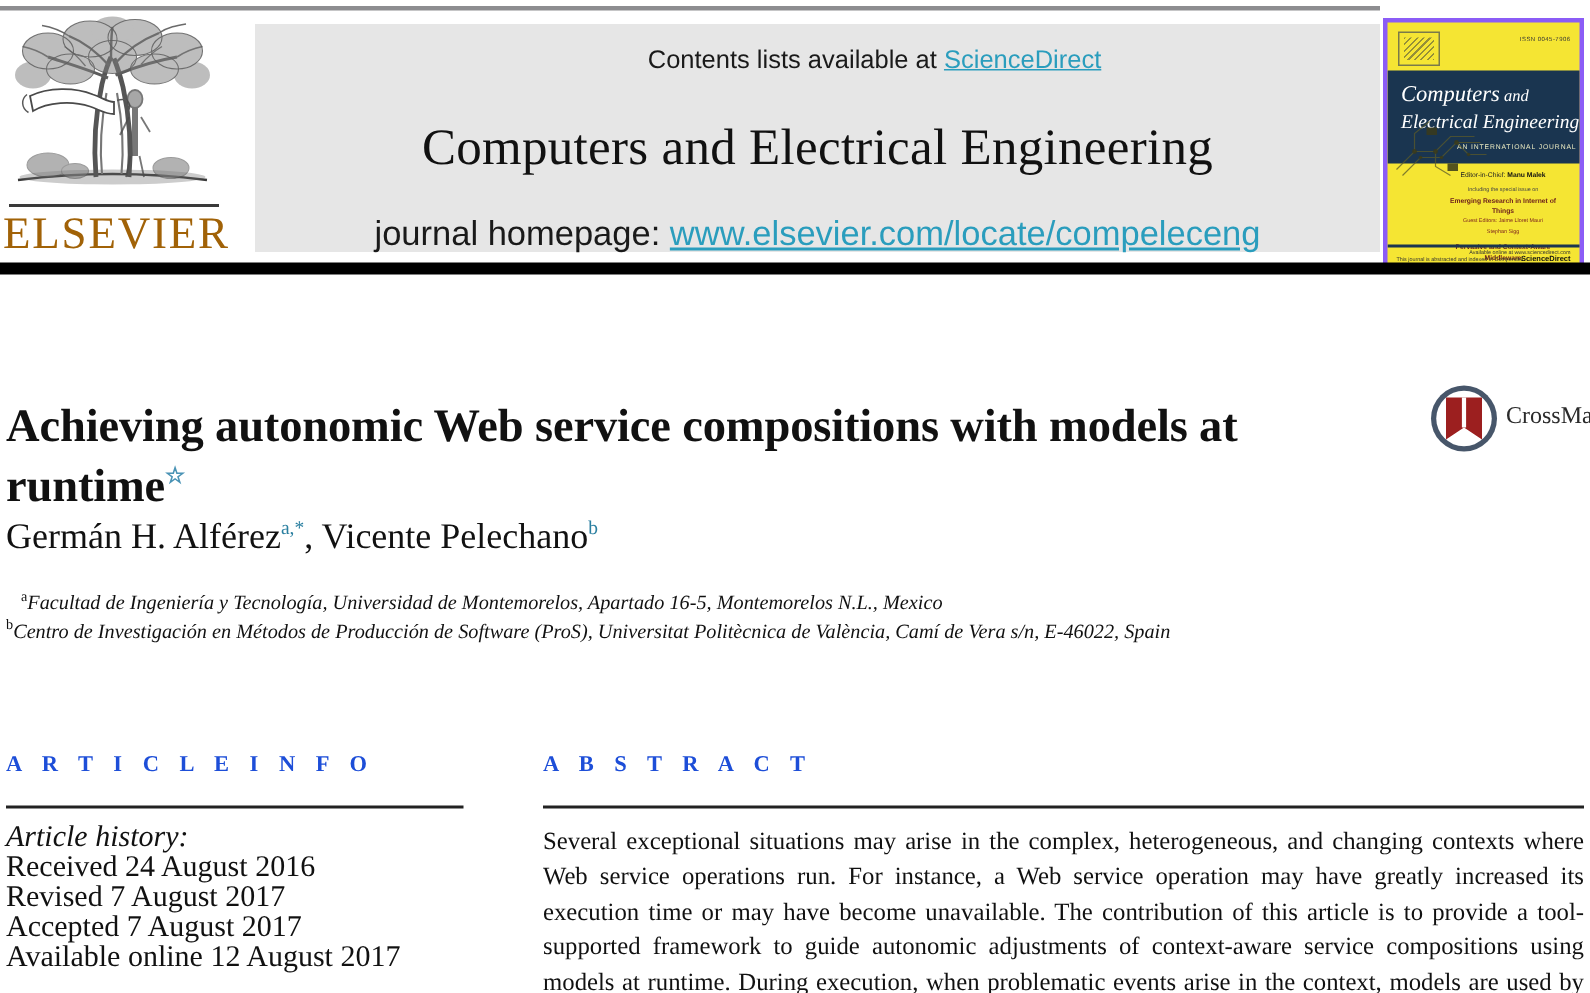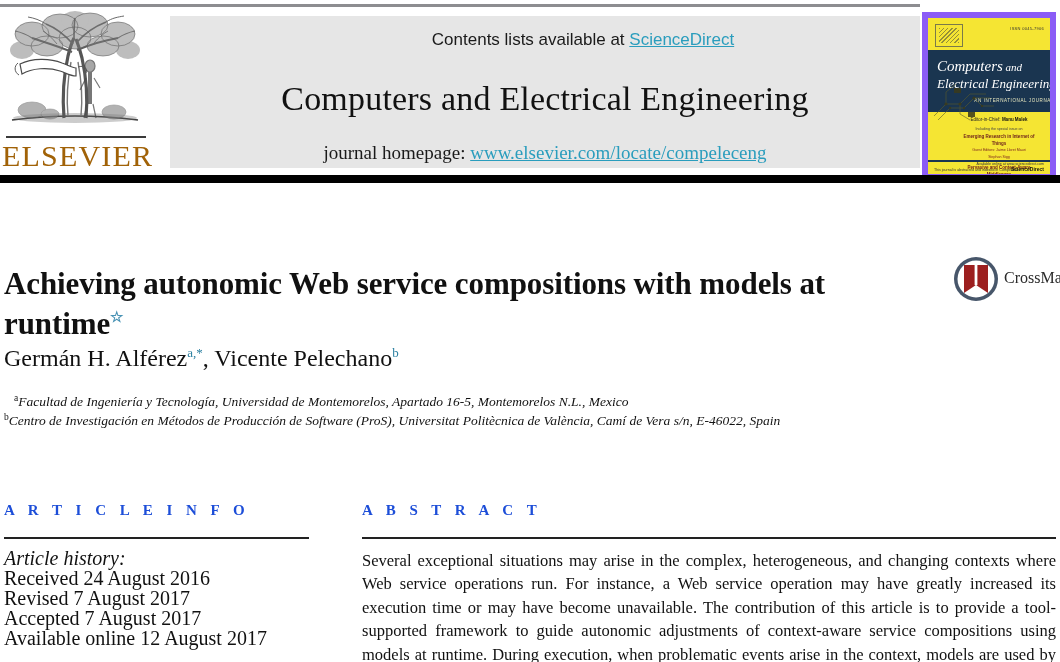--- a/index.html
+++ b/index.html
@@ -98,37 +98,37 @@
     font-family: "Liberation Serif", "DejaVu Serif", serif;
     font-size: 34px;
     color: #111111;
     letter-spacing: 0.2px;
   }
   .banner-line3 {
     position: absolute;
     left: 0;
     top: 126px;
     width: 750px;
-    font-family: Liberation Serif, serif;
-    font-size: 19px;
+    font-family: Liberation Sans, sans-serif;
+    font-size: 23px;
     color: #1a1a1a;
   }
   .link {
     color: #2a9dbd;
   }
 
   
   .cover {
     position: absolute;
     left: 922px;
     top: 4px;
     width: 134px;
     height: 168px;
     background: #f5e533;
-    border: 6px solid #8b5cf6;
+    border: 3px solid #8b5cf6;
     box-sizing: border-box;
     overflow: hidden;
   }
   .cover-elsevier-box {
     position: absolute;
     left: 7px;
     top: 6px;
     width: 26px;
     height: 21px;
     border: 1px solid #7a7a4a;

